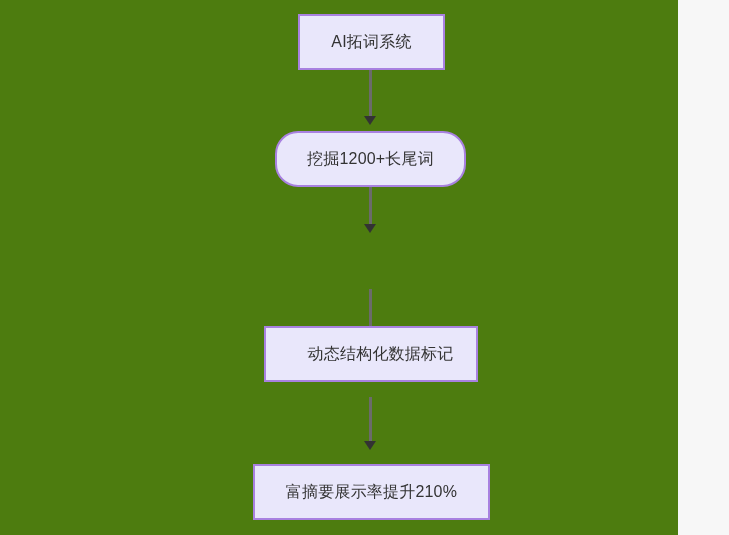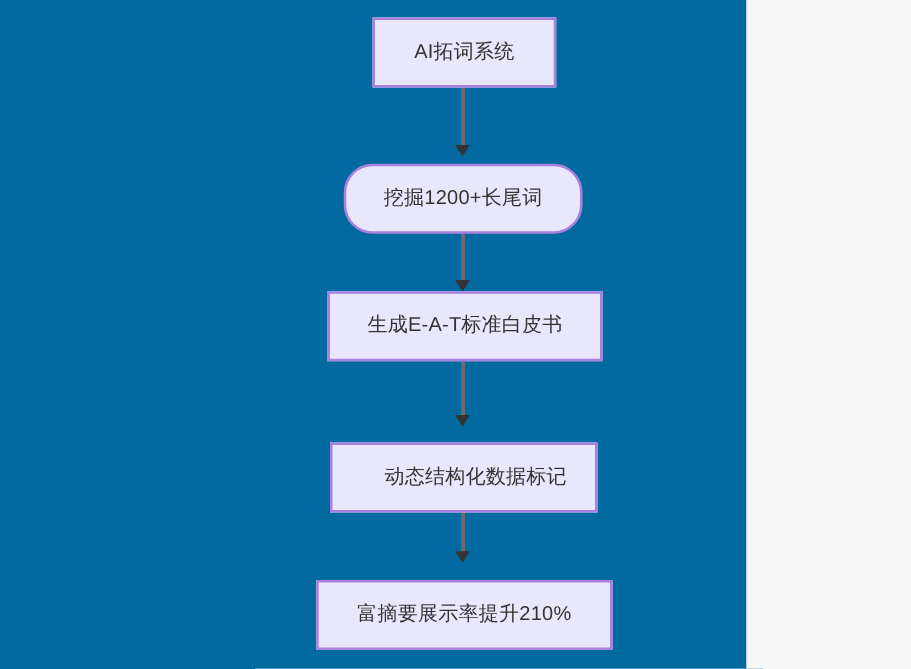--- a/index.html
+++ b/index.html
@@ -9,23 +9,23 @@
   }
   body {
     width: 729px;
     height: 535px;
     background: #f7f7f7;
     font-family: "Liberation Sans", "DejaVu Sans", sans-serif;
     overflow: hidden;
   }
   #flow-canvas {
     position: relative;
-    width: 597px;
+    width: 678px;
     height: 535px;
-    background: #0369a1;
+    background: #4d7c0f;
   }
   .node {
     position: absolute;
     box-sizing: border-box;
     background: #e9e7fb;
     border: 2px solid #a881e0;
     display: flex;
     align-items: center;
     justify-content: center;
     color: #333333;
@@ -70,25 +70,22 @@
   <div class="arrowhead" style="left:364px; top:441px;"></div>
 
   <div class="node" style="left:298px; top:14px; width:147px; height:56px;">
     <span class="node-label">AI拓词系统</span>
   </div>
 
   <div class="node" style="left:275px; top:131px; width:191px; height:56px;border-radius:23px;">
     <span class="node-label">挖掘1200+长尾词</span>
   </div>
 
-  <div class="node" style="left:262px; top:233px; width:220px; height:56px;">
-    <span class="node-label">生成E-A-T标准白皮书</span>
-  </div>
 
-  <div class="node" style="left:264px; top:354px; width:214px; height:56px;padding-left:19px;">
+  <div class="node" style="left:264px; top:326px; width:214px; height:56px;padding-left:19px;">
     <span class="node-label">动态结构化数据标记</span>
   </div>
 
   <div class="node" style="left:253px; top:464px; width:237px; height:56px;">
     <span class="node-label">富摘要展示率提升210%</span>
   </div>
 
 </div>
 
 </body></html>

